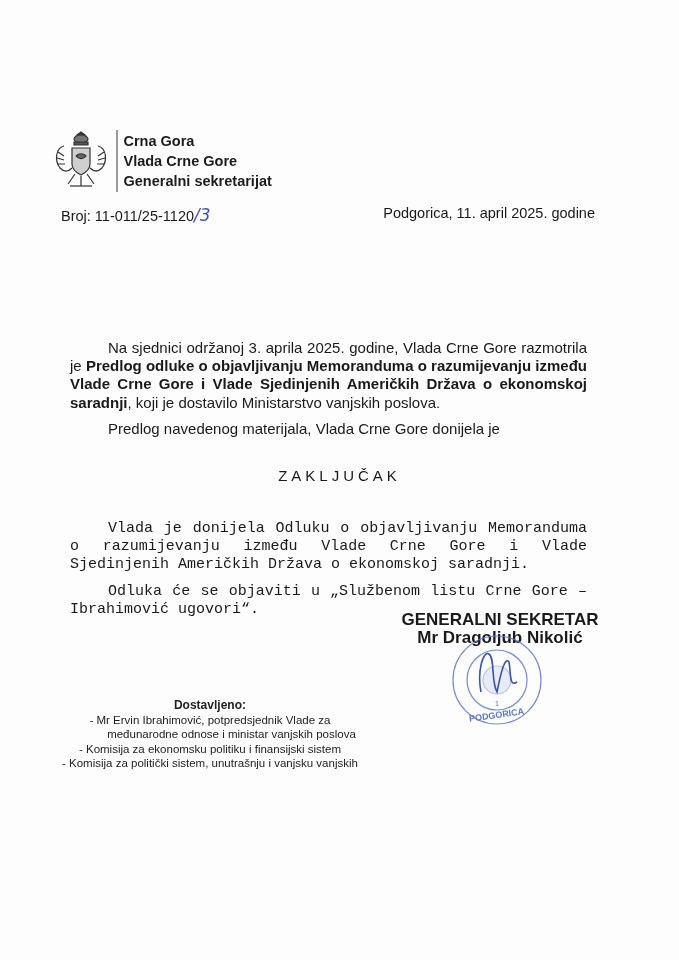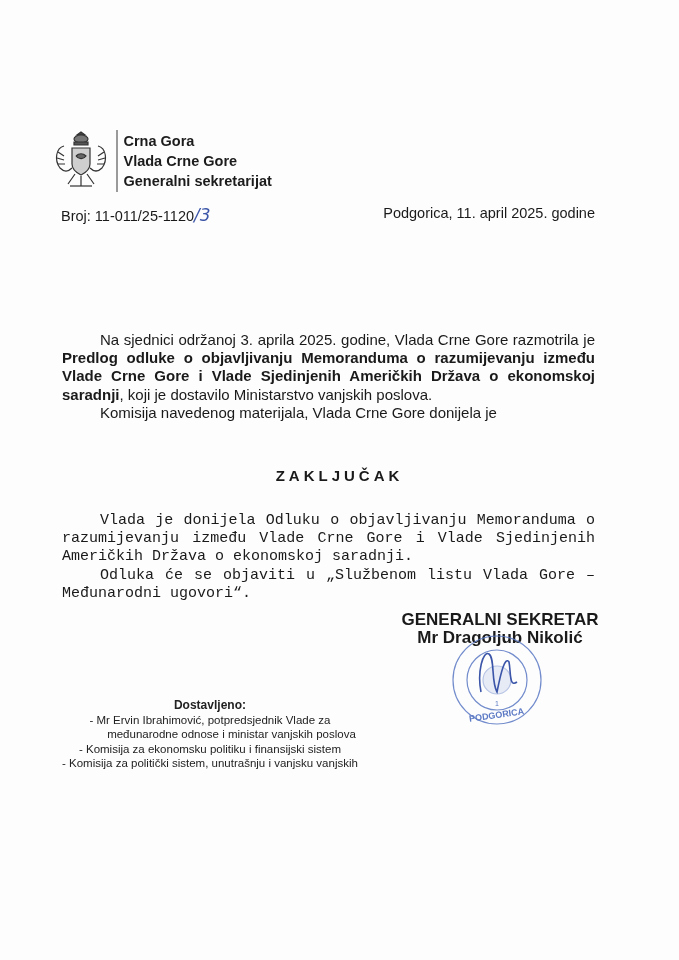--- a/index.html
+++ b/index.html
@@ -9,25 +9,25 @@
       position: relative; overflow: hidden;
     }
     .page { position: absolute; inset: 0; }
     .letterhead { position: absolute; left: 52px; top: 128px; display: flex; align-items: center; }
     .coat { width: 58px; height: 66px; }
     .vline { width: 1.5px; height: 62px; background: #9a9a9a; margin-left: 6px; margin-right: 6px; }
     .lh-lines { font-weight: bold; font-size: 14.5px; line-height: 20px; color: #1c1c1c; }
     .refline { position: absolute; top: 205px; left: 61px; right: 84px; display: flex; justify-content: space-between; font-size: 14.5px; gap: 20px; }
     .handnum { font-family: "DejaVu Sans", sans-serif; color: #3b55a8; font-size: 17px; font-style: italic; }
     .body-text { position: absolute; left: 62px; width: 533px; font-size: 15px; line-height: 18.2px; text-align: justify; }
-    .body-text p { margin: 0; text-indent: 38px; }
+    .body-text p { margin: 8px; text-indent: 38px; }
     .b { font-weight: bold; }
     .p1 { top: 331px; }
     .p1 p { text-align-last: left; }
-    .heading { position: absolute; top: 467px; left: 0; width: 679px; text-align: center; font-weight: bold; font-size: 15px; letter-spacing: 4px; }
+    .heading { position: absolute; top: 467px; left: 0; width: 679px; text-align: center; font-weight: normal; font-size: 15px; letter-spacing: 4px; }
     .p2 { top: 512px; font-family: Liberation Mono, monospace; }
     .signature { position: absolute; top: 611px; left: 400px; width: 200px; text-align: center; font-weight: bold; font-size: 17px; line-height: 18px; }
     .stamp { position: absolute; left: 447px; top: 632px; width: 100px; height: 95px; }
     .dost { position: absolute; left: 62px; top: 698px; font-size: 11.5px; line-height: 14.5px; color: #222; text-align: center; }
     .dost .t { font-weight: bold; font-size: 12px; }
     .dost .indent { padding-left: 6px; margin-left: 37px; }
   </style>
 </head>
 <body>
 
@@ -58,28 +58,28 @@
 
   <div class="refline">
     <div>
       <span>Broj: 11-011/25-1120</span><span class="handnum">/3</span>
     </div>
     <div>Podgorica, 11. april 2025. godine</div>
   </div>
 
   <div class="body-text p1">
     <p><span>Na sjednici održanoj 3. aprila 2025. godine, Vlada Crne Gore razmotrila je </span><span class="b">Predlog odluke o objavljivanju Memoranduma o razumijevanju između Vlade Crne Gore i Vlade Sjedinjenih Američkih Država o ekonomskoj saradnji</span><span>, koji je dostavilo Ministarstvo vanjskih poslova.</span></p>
-    <p>Komisija navedenog materijala, Vlada Crne Gore donijela je</p>
+    <p>Predlog navedenog materijala, Vlada Crne Gore donijela je</p>
   </div>
 
   <div class="heading">ZAKLJUČAK</div>
 
   <div class="body-text p2">
     <p>Vlada je donijela Odluku o objavljivanju Memoranduma o razumijevanju između Vlade Crne Gore i Vlade Sjedinjenih Američkih Država o ekonomskoj saradnji.</p>
-    <p style="text-align-last:left">Odluka će se objaviti u „Službenom listu Vlada Gore – Međunarodni ugovori“.</p>
+    <p style="text-align-last:left">Odluka će se objaviti u „Službenom listu Crne Gore – Ibrahimović ugovori“.</p>
   </div>
 
   <div class="signature">
     <div>GENERALNI SEKRETAR</div>
     <div>Mr Dragoljub Nikolić</div>
   </div>
 
   <svg class="stamp" viewBox="0 0 100 95">
     <g fill="none" stroke="#5b79c4" stroke-width="1.2" opacity="0.85">
       <circle cx="50" cy="48" r="44"></circle>

